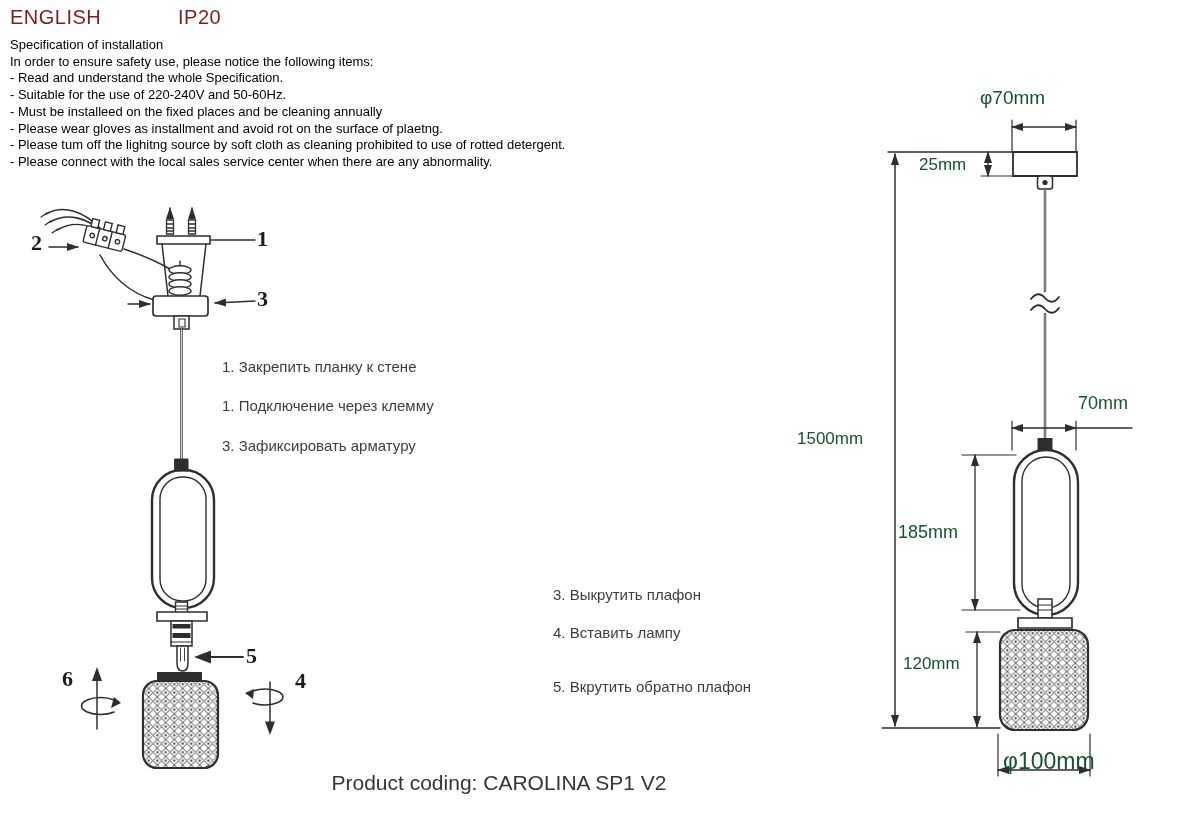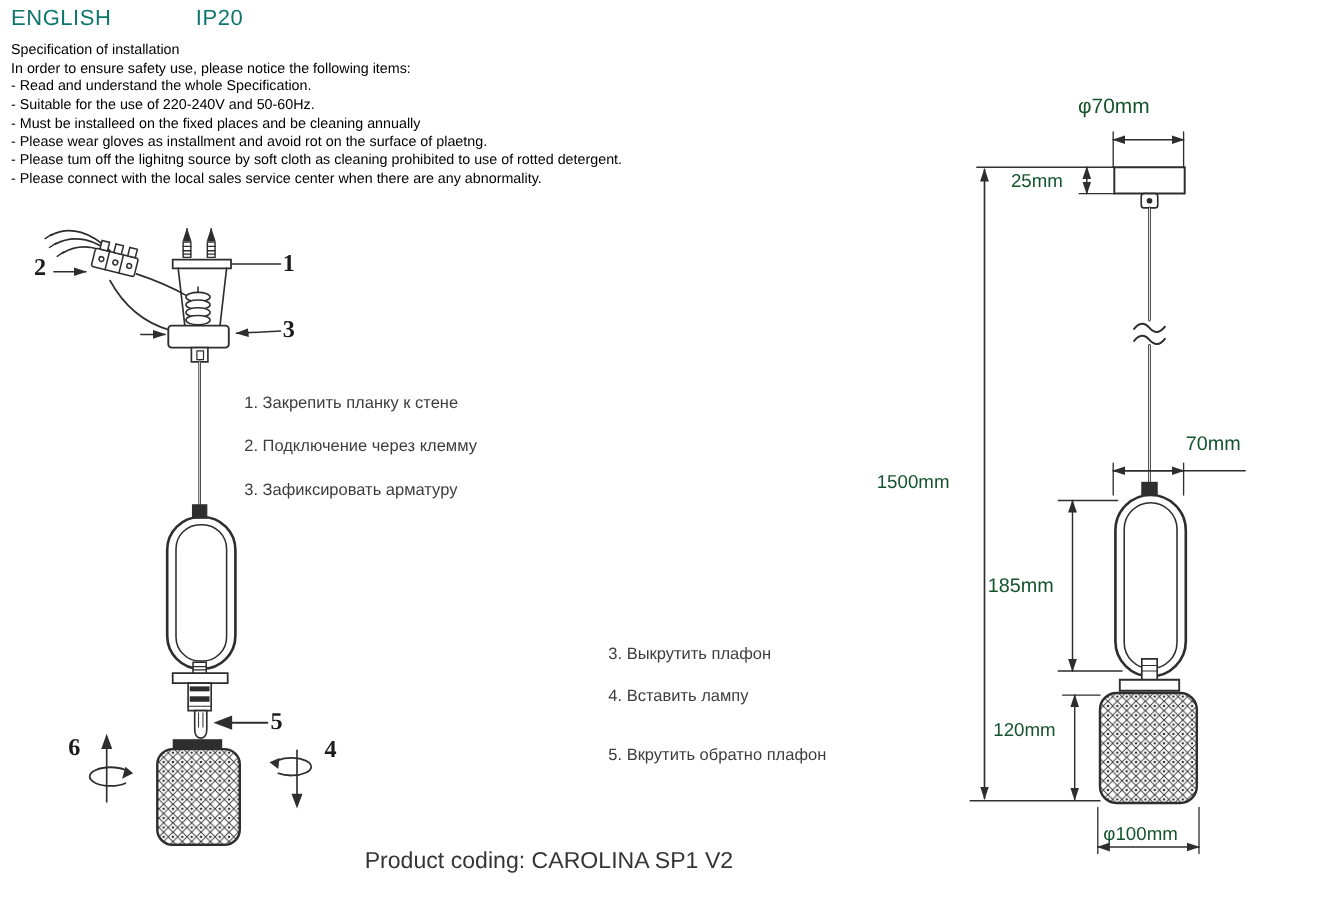--- a/index.html
+++ b/index.html
@@ -1,21 +1,21 @@
 <!DOCTYPE html>
 <html><head>
 <meta charset="utf-8">
 <style>
   html,body{margin:0;padding:0;background:#ffffff;}
   .page{
     position:relative;width:1200px;height:828px;background:#ffffff;overflow:hidden;
     font-family:"Liberation Sans", sans-serif;color:#3a3a3a;
   }
   .abs{position:absolute;}
-  .hdr{font-size:20px;color:#0f766e;letter-spacing:0.5px;}
+  .hdr{font-size:20px;color:#7f1d1d;letter-spacing:0.5px;}
   .spec{font-size:13px;line-height:16.7px;color:#000000;}
   .ru{font-size:15px;color:#3d3d3d;white-space:nowrap;}
   .callout{font-family:"Liberation Serif", serif;font-weight:700;font-size:22px;color:#1c1c1c;line-height:1;}
   .dim{font-weight:400;color:#14532d;white-space:nowrap;line-height:1;}
   .footer-code{font-size:21px;color:#353535;text-align:center;}
   svg{position:absolute;left:0;top:0;}
   svg *{vector-effect:non-scaling-stroke;}
 </style>
 </head>
 <body>
@@ -214,37 +214,37 @@
     <div>In order to ensure safety use, please notice the following items:</div>
     <div>- Read and understand the whole Specification.</div>
     <div>- Suitable for the use of 220-240V and 50-60Hz.</div>
     <div>- Must be installeed on the fixed places and be cleaning annually</div>
     <div>- Please wear gloves as installment and avoid rot on the surface of plaetng.</div>
     <div>- Please tum off the lighitng source by soft cloth as cleaning prohibited to use of rotted detergent.</div>
     <div>- Please connect with the local sales service center when there are any abnormality.</div>
   </div>
 
   <div class="abs ru" style="left:222px;top:358px;">1. Закрепить планку к стене</div>
-  <div class="abs ru" style="left:222px;top:397px;">2. Подключение через клемму</div>
+  <div class="abs ru" style="left:222px;top:397px;">1. Подключение через клемму</div>
   <div class="abs ru" style="left:222px;top:437px;">3. Зафиксировать арматуру</div>
 
   <div class="abs ru" style="left:553px;top:586px;">3. Выкрутить плафон</div>
   <div class="abs ru" style="left:553px;top:624px;">4. Вставить лампу</div>
   <div class="abs ru" style="left:553px;top:662px;margin-top:16px;">5. Вкрутить обратно плафон</div>
 
   <div class="abs callout" style="left:257px;top:228px;">1</div>
   <div class="abs callout" style="left:31px;top:232px;">2</div>
   <div class="abs callout" style="left:257px;top:288px;">3</div>
   <div class="abs callout" style="left:295px;top:670px;">4</div>
   <div class="abs callout" style="left:246px;top:645px;">5</div>
   <div class="abs callout" style="left:62px;top:668px;">6</div>
 
   <div class="abs dim" style="left:980px;top:88px;font-size:19px;">φ70mm</div>
   <div class="abs dim" style="left:919px;top:156px;font-size:17px;">25mm</div>
   <div class="abs dim" style="left:797px;top:430px;font-size:17px;">1500mm</div>
   <div class="abs dim" style="left:1078px;top:394px;font-size:18px;">70mm</div>
   <div class="abs dim" style="left:898px;top:523px;font-size:18px;">185mm</div>
   <div class="abs dim" style="left:903px;top:655px;font-size:17px;">120mm</div>
-  <div class="abs dim" style="left:1003px;top:750px;font-size:17px;">φ100mm</div>
+  <div class="abs dim" style="left:1003px;top:750px;font-size:23px;">φ100mm</div>
 
   <div class="abs footer-code" style="left:0;width:998px;top:771px;">Product coding: CAROLINA SP1 V2</div>
 
 </div>
 
 </body></html>

